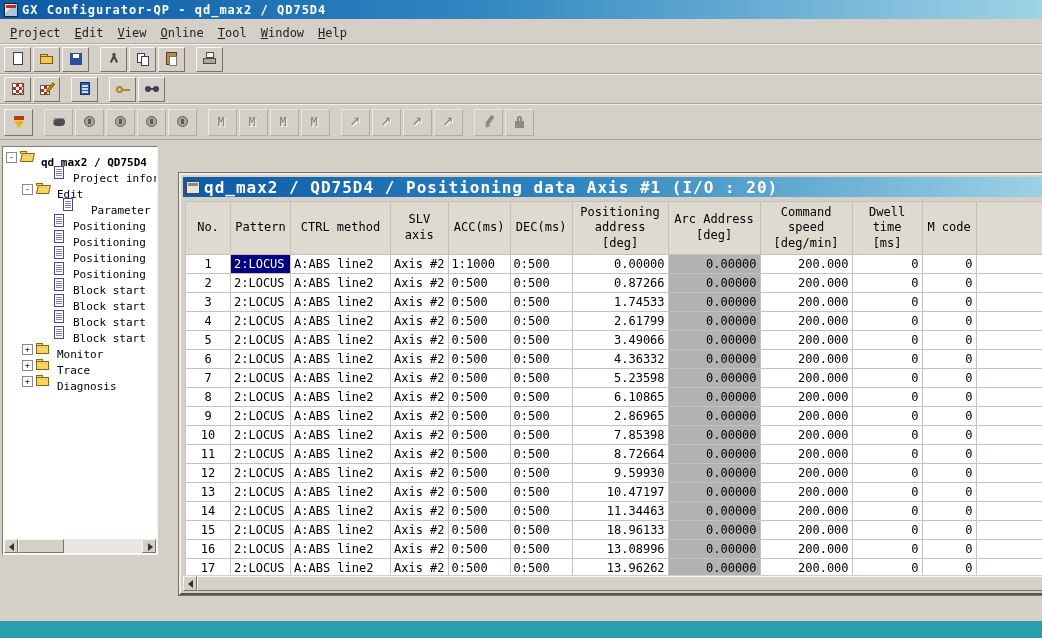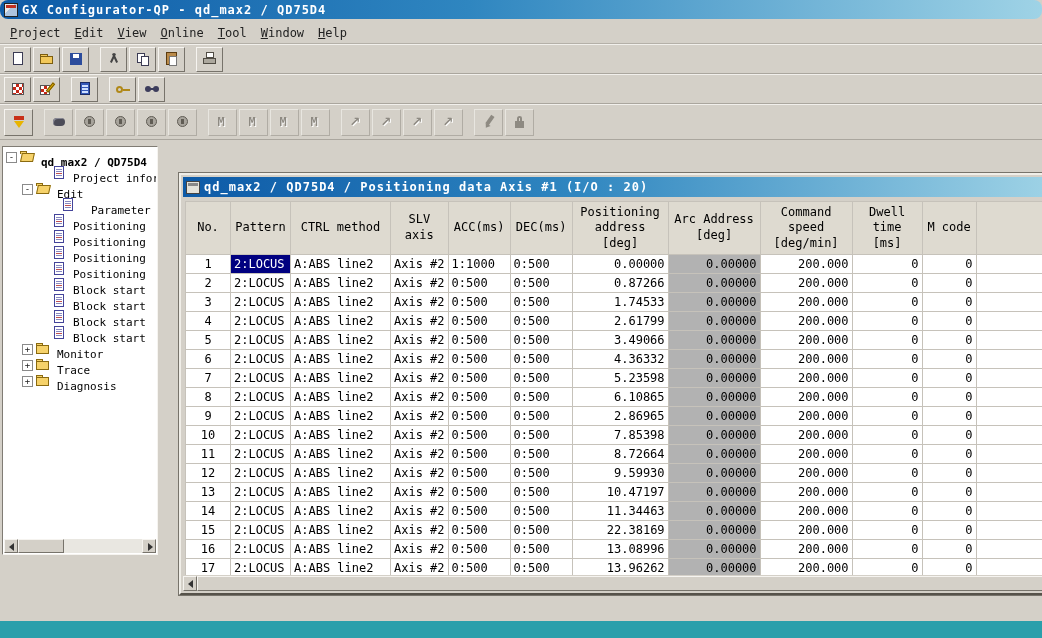--- a/index.html
+++ b/index.html
@@ -5,21 +5,21 @@
   html,body{margin:0;padding:0;}
   body{
     width:1042px;height:638px;overflow:hidden;position:relative;
     background:#2a9fab;
     font-family:"DejaVu Sans Mono","Liberation Mono",monospace;
   }
   .app{position:absolute;left:0;top:0;width:1042px;height:621px;background:#d4d0c8;}
 
   
   .titlebar{height:19px;background:linear-gradient(90deg,#0d5aa7 0%,#2f86c0 45%,#9fd3e6 100%);
-    display:flex;align-items:center;gap:4px;padding:0 4px;box-sizing:border-box;border-radius:8px;}
+    display:flex;align-items:center;gap:4px;padding:0 4px;box-sizing:border-box;}
   .title-text{color:#fff;font-weight:bold;font-size:12px;letter-spacing:1px;white-space:nowrap;}
   .app-ico{width:14px;height:14px;flex:0 0 auto;background:linear-gradient(135deg,#e8e8e8 0 40%,#aec4de 40% 100%);
     border:1px solid #222;position:relative;box-sizing:border-box;}
   .app-ico::before{content:'';position:absolute;left:1px;top:1px;right:1px;height:3px;background:#c03020;}
 
   
   .menubar{height:25px;background:#d4d0c8;border-bottom:1px solid #b4b0a8;display:flex;align-items:flex-end;
     padding-left:3px;box-sizing:border-box;}
   .menu-item{display:inline-block;padding:3px 7px;font-size:12px;color:#222;}
   .menu-item::first-letter{text-decoration:underline;}
@@ -108,21 +108,21 @@
   .sb-space{flex:1;}
 
   
   .mdi{position:absolute;left:179px;top:33px;width:878px;height:422px;background:#d4d0c8;
     border:2px solid;border-color:#f0eee8 #56524a #56524a #f0eee8;box-shadow:0 0 0 1px #77736b;
     box-sizing:border-box;padding:2px;}
   .mdi-title{height:20px;background:linear-gradient(90deg,#0d5aa7 0%,#2f86c0 45%,#9fd3e6 100%);
     display:flex;align-items:center;gap:4px;padding:0 3px;box-sizing:border-box;}
   .mdi-ico{width:14px;height:13px;background:#e4e2da;border:1px solid #444;position:relative;box-sizing:border-box;flex:0 0 auto;}
   .mdi-ico::before{content:'';position:absolute;left:1px;top:1px;right:1px;height:3px;background:#888;}
-  .mdi-title-text{color:#fff;font-weight:bold;font-size:12px;letter-spacing:1px;white-space:nowrap;}
+  .mdi-title-text{color:#fff;font-weight:bold;font-size:16px;letter-spacing:1px;white-space:nowrap;}
   .grid-wrap{position:absolute;left:4px;top:26px;right:0;bottom:18px;overflow:hidden;}
   table{border-collapse:collapse;table-layout:fixed;font-size:12px;}
   th,td{border:1px solid #c6c2ba;overflow:hidden;white-space:nowrap;}
   th{background:#dedad0;font-weight:normal;height:50px;padding:1px 2px;line-height:1.3;white-space:pre-line;text-align:center;vertical-align:middle;}
   td{height:18px;padding:0 3px;background:#fff;color:#000;}
   .al-left{text-align:left;} .al-right{text-align:right;} .al-center{text-align:center;}
   td.ro{background:#b2b2b2;}
   td.sel{background:#000080;color:#fff;}
   .mdi-hscroll{position:absolute;left:2px;right:2px;bottom:2px;height:15px;background:#e9e7e1;display:flex;}
   .mdi-thumb{flex:1;margin-right:10px;}
@@ -566,21 +566,21 @@
                 <td class="al-right">0</td>
                 <td class="al-left"></td>
               </tr>
               <tr>
                 <td class="al-center">15</td>
                 <td class="al-left">2:LOCUS</td>
                 <td class="al-left">A:ABS line2</td>
                 <td class="al-left">Axis #2</td>
                 <td class="al-left">0:500</td>
                 <td class="al-left">0:500</td>
-                <td class="al-right">22.38169</td>
+                <td class="al-right">18.96133</td>
                 <td class="al-right ro">0.00000</td>
                 <td class="al-right">200.000</td>
                 <td class="al-right">0</td>
                 <td class="al-right">0</td>
                 <td class="al-left"></td>
               </tr>
               <tr>
                 <td class="al-center">16</td>
                 <td class="al-left">2:LOCUS</td>
                 <td class="al-left">A:ABS line2</td>

